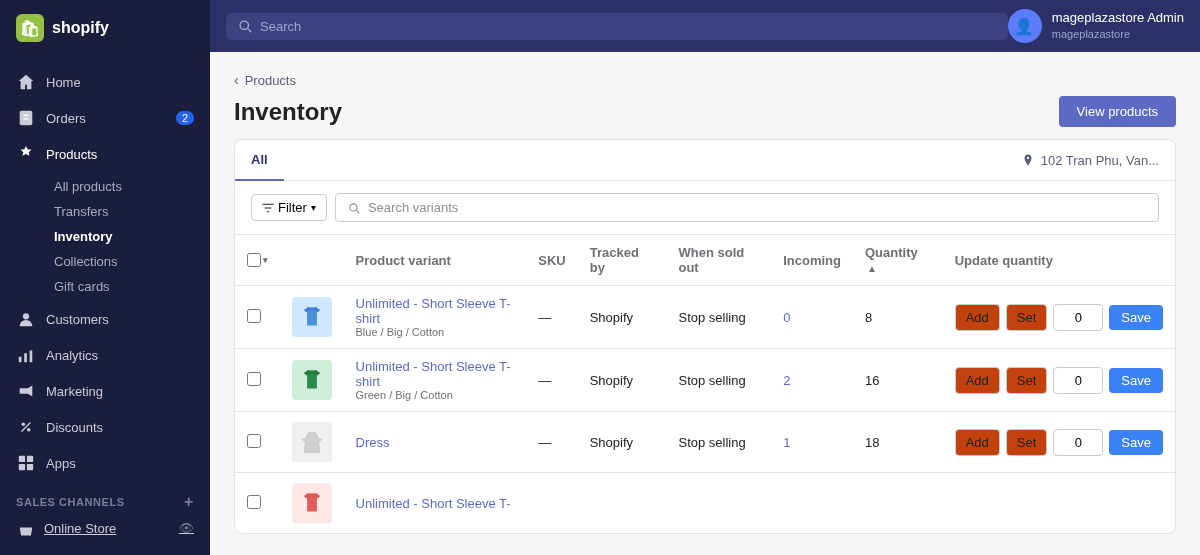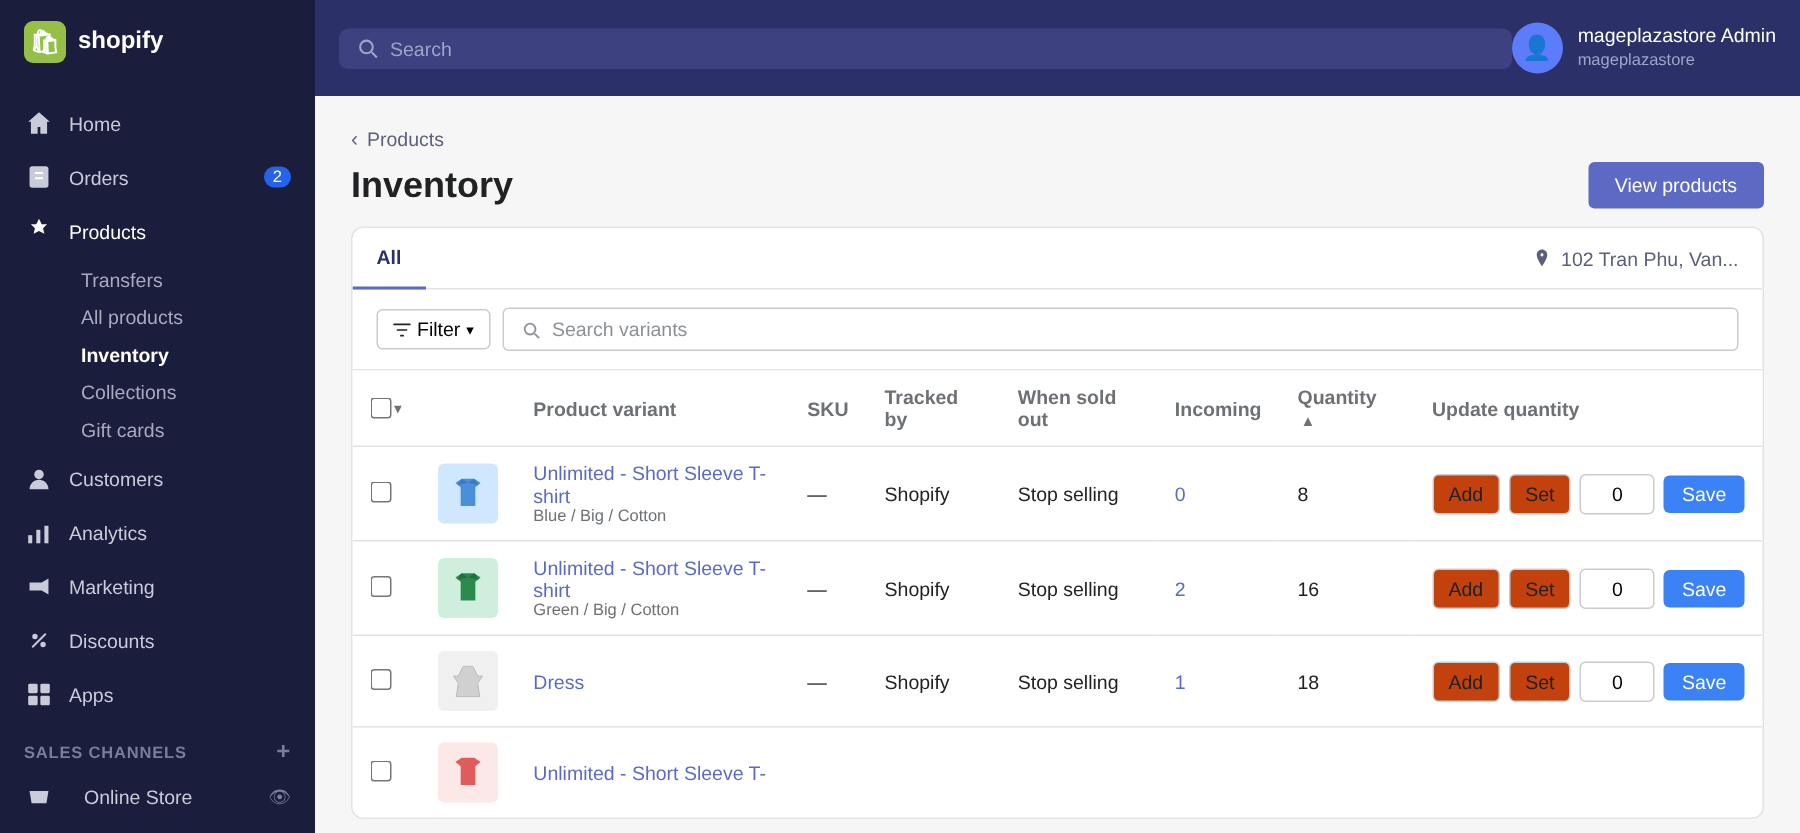--- a/index.html
+++ b/index.html
@@ -83,44 +83,45 @@
       align-items: center;
       justify-content: space-between;
     }
     .sidebar-section-title .plus-icon {
       cursor: pointer;
       color: #7a7e99;
       font-size: 16px;
     }
 
     .sales-channel-item {
-      display: flex; align-items: center;
+      display: flex; 
       padding: 6px 16px;
       cursor: pointer;
       color: #c9ccd8;
-      gap: 20px;
-      font-size: 13px;
+      gap: 8px;
+      font-size: 13px;
+      text-decoration: underline;
     }
     .eye-icon { color: #7a7e99; font-size: 12px; margin-left: auto; }
 
     
     .main-content {
       flex: 1;
       display: flex;
       flex-direction: column;
       overflow: hidden;
     }
 
     
     .topbar {
       background: #2c3068;
       display: flex;
       align-items: center;
       padding: 8px 16px;
-      height: 64px;
+      height: 52px;
       flex-shrink: 0;
     }
     .search-bar {
       flex: 1;
       background: #3d4180;
       border-radius: 6px;
       display: flex;
       align-items: center;
       padding: 6px 12px;
       gap: 8px;
@@ -345,22 +346,22 @@
     <div class="nav-item active">
       <span class="nav-icon">
         <svg width="18" height="18" viewBox="0 0 20 20" fill="#fff">
             <path d="M10 1l2 4h4l-3 3 1 4-4-2-4 2 1-4-3-3h4z"></path>
           </svg>
       </span>
       <span>Products</span>
     </div>
 
     <div class="sub-nav">
+      <div class="sub-nav-item">All products</div>
       <div class="sub-nav-item">Transfers</div>
-      <div class="sub-nav-item">All products</div>
       <div class="sub-nav-item active">Inventory</div>
       <div class="sub-nav-item">Collections</div>
       <div class="sub-nav-item">Gift cards</div>
     </div>
 
     <div class="nav-item">
       <span class="nav-icon">
         <svg width="18" height="18" viewBox="0 0 20 20" fill="#c9ccd8">
             <circle cx="10" cy="7" r="3.5"></circle>
             <path d="M3 18c0-3.9 3.1-7 7-7s7 3.1 7 7"></path>

